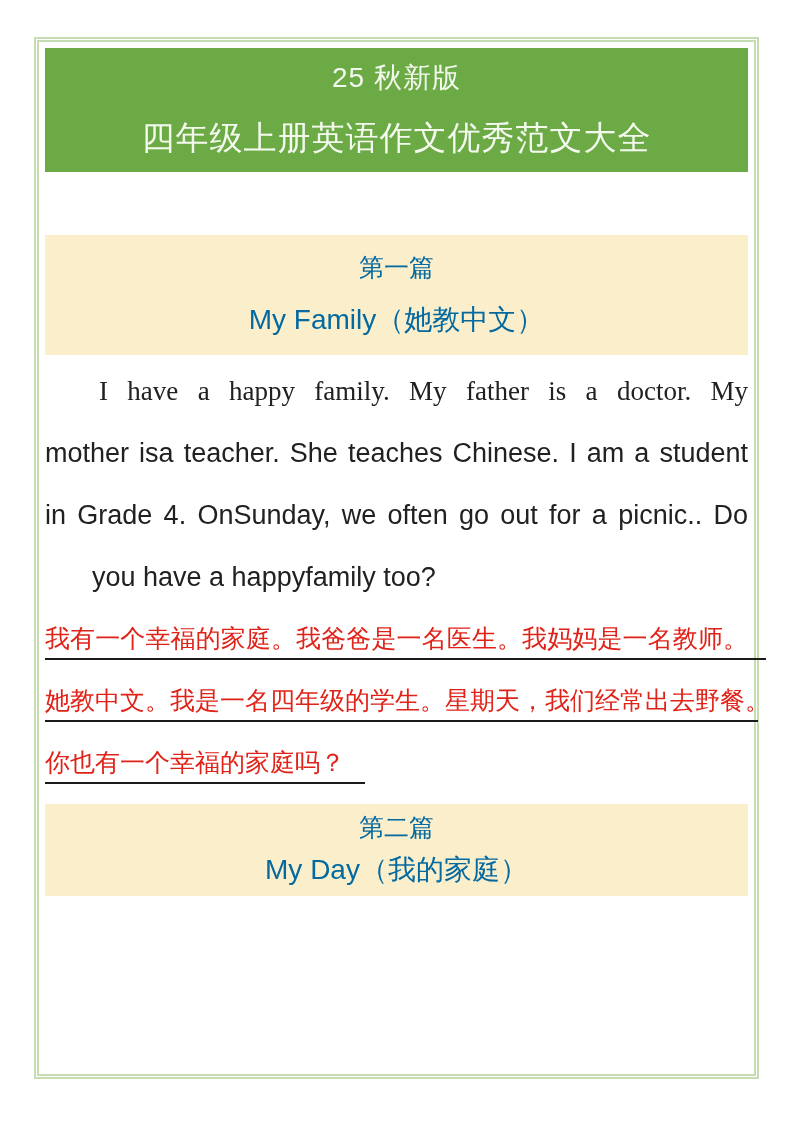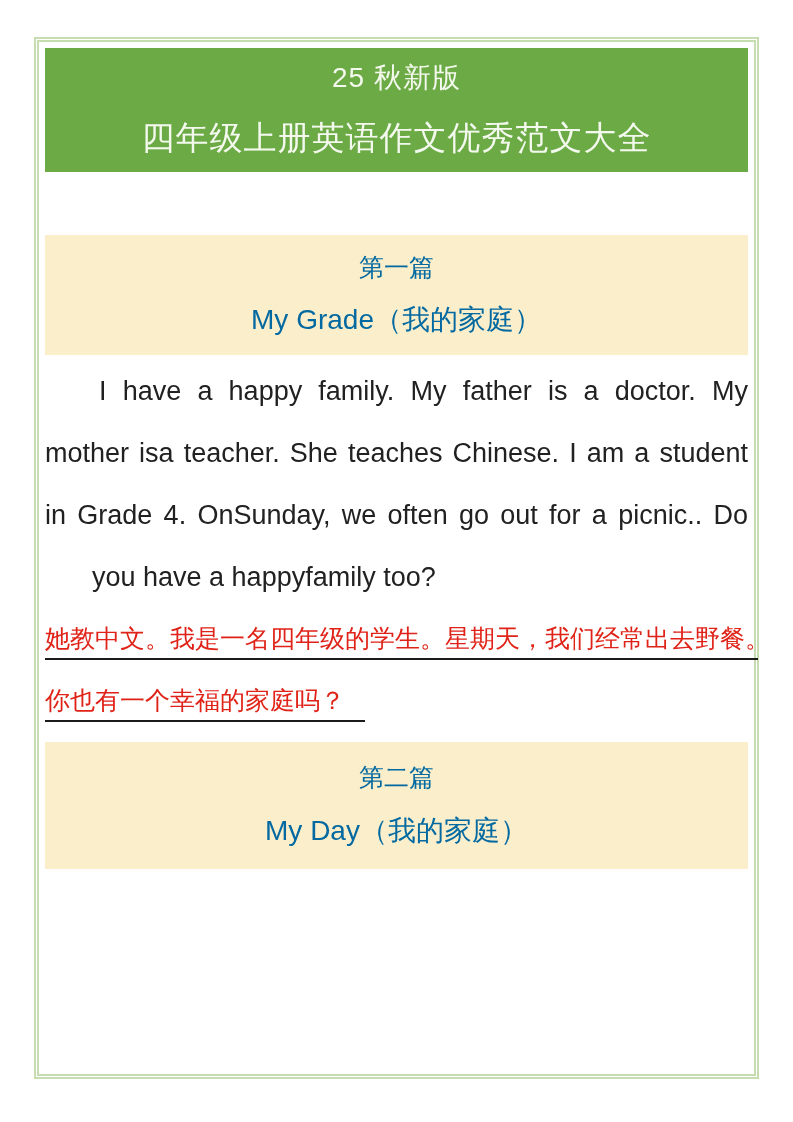--- a/index.html
+++ b/index.html
@@ -44,34 +44,34 @@
     color: #0369a1;
     display: flex;
     flex-direction: column;
     align-items: center;
     justify-content: space-evenly;
     text-align: center;
   }
   .cream .num { font-size: 25px; }
   .cream .ttl { font-size: 28px; }
   .cream1 { height: 120px; margin-top: 63px; }
-  .cream2 { height: 127px; }
+  .cream2 { height: 92px; }
 
   .en-para {
     margin-top: 5px;
     color: #212121;
     font-size: 27px;
   }
   .en-line {
     line-height: 62px;
     text-align: justify;
     text-align-last: justify;
     white-space: nowrap;
   }
-  .en-line.first { text-indent: 54px; }
+  .en-line.first { text-indent: 54px; font-family: Liberation Serif, serif; }
   .en-line.last  { text-align: center; text-align-last: left; margin-left: 47px; }
 
   .zh-block {
     margin-top: 10px;
     color: #e02318;
     font-size: 25px;
   }
   .zh-line {
     line-height: 40px;
     margin-bottom: 20px;
@@ -100,31 +100,32 @@
 
 <div class="frame">
 
   <div class="banner">
     <div class="banner-l1">25 秋新版</div>
     <div class="banner-l2">四年级上册英语作文优秀范文大全</div>
   </div>
 
   <div class="cream cream1">
     <div class="num">第一篇</div>
-    <div class="ttl">My Grade（我的家庭）</div>
+    <div class="ttl">My Family（她教中文）</div>
   </div>
 
   <div class="en-para">
     <div class="en-line first">I have a happy family. My father is a doctor. My</div>
     <div class="en-line">mother isa teacher. She teaches Chinese. I am a student</div>
     <div class="en-line">in Grade 4. OnSunday, we often go out for a picnic.. Do</div>
     <div class="en-line last">you have a happyfamily too?</div>
   </div>
 
   <div class="zh-block">
+    <div class="zh-line ext18">我有一个幸福的家庭。我爸爸是一名医生。我妈妈是一名教师。</div>
     <div class="zh-line ext8">她教中文。我是一名四年级的学生。星期天，我们经常出去野餐。</div>
     <div class="zh-line short"><span>你也有一个幸福的家庭吗？</span></div>
   </div>
 
   <div class="cream cream2">
     <div class="num">第二篇</div>
     <div class="ttl">My Day（我的家庭）</div>
   </div>
 
 </div>

